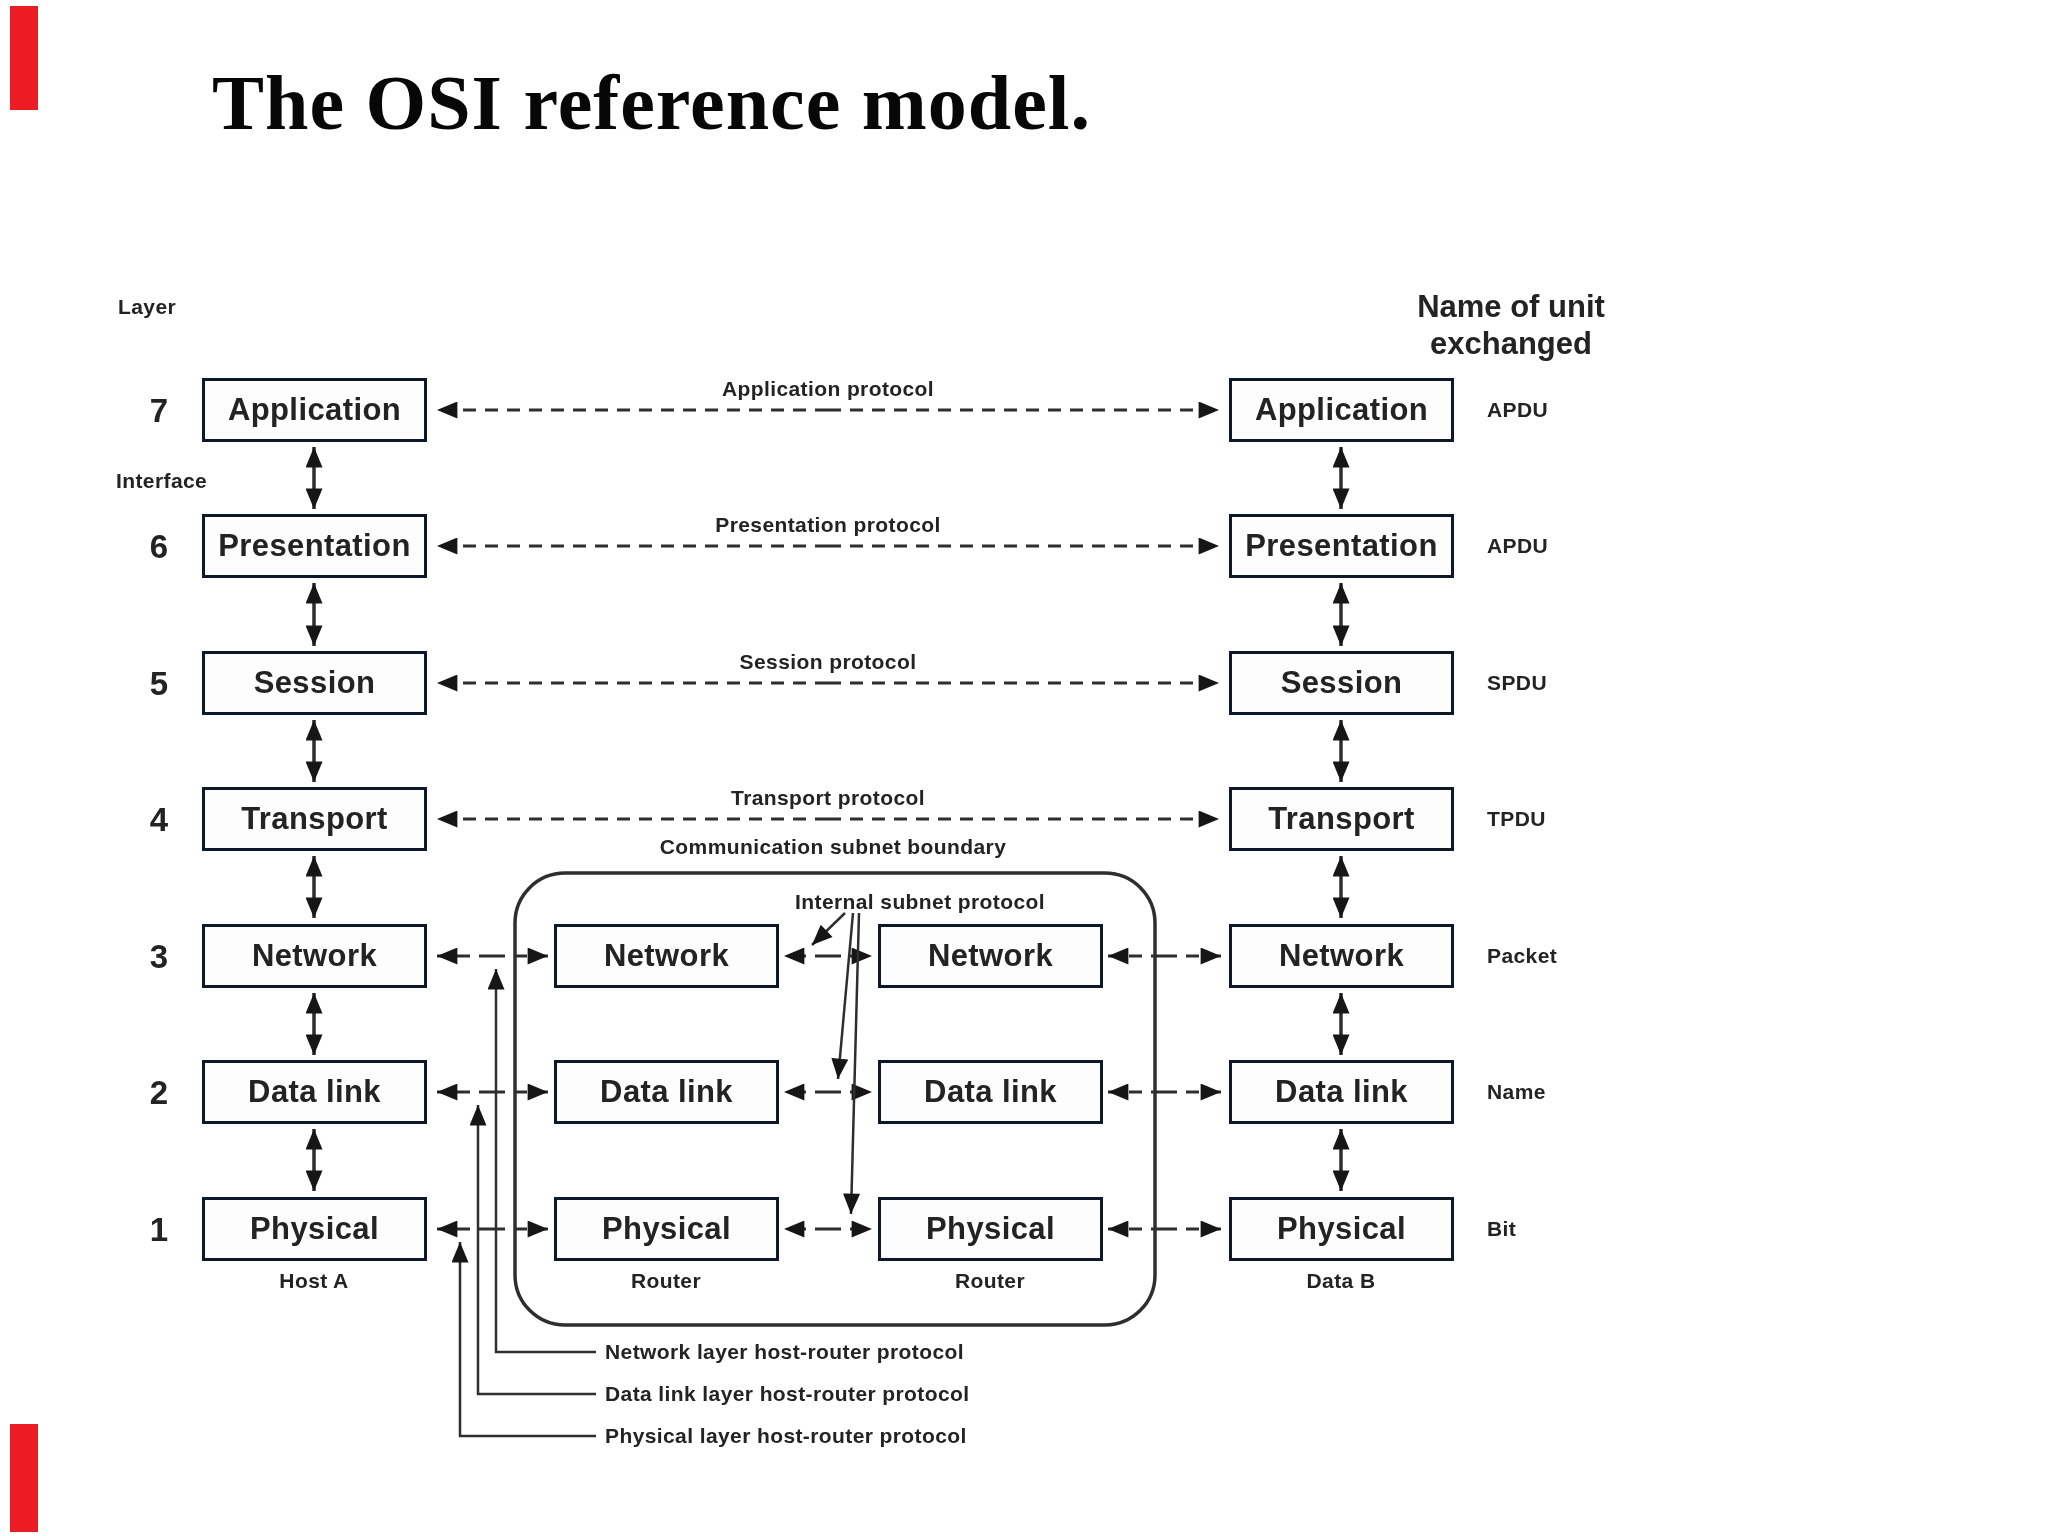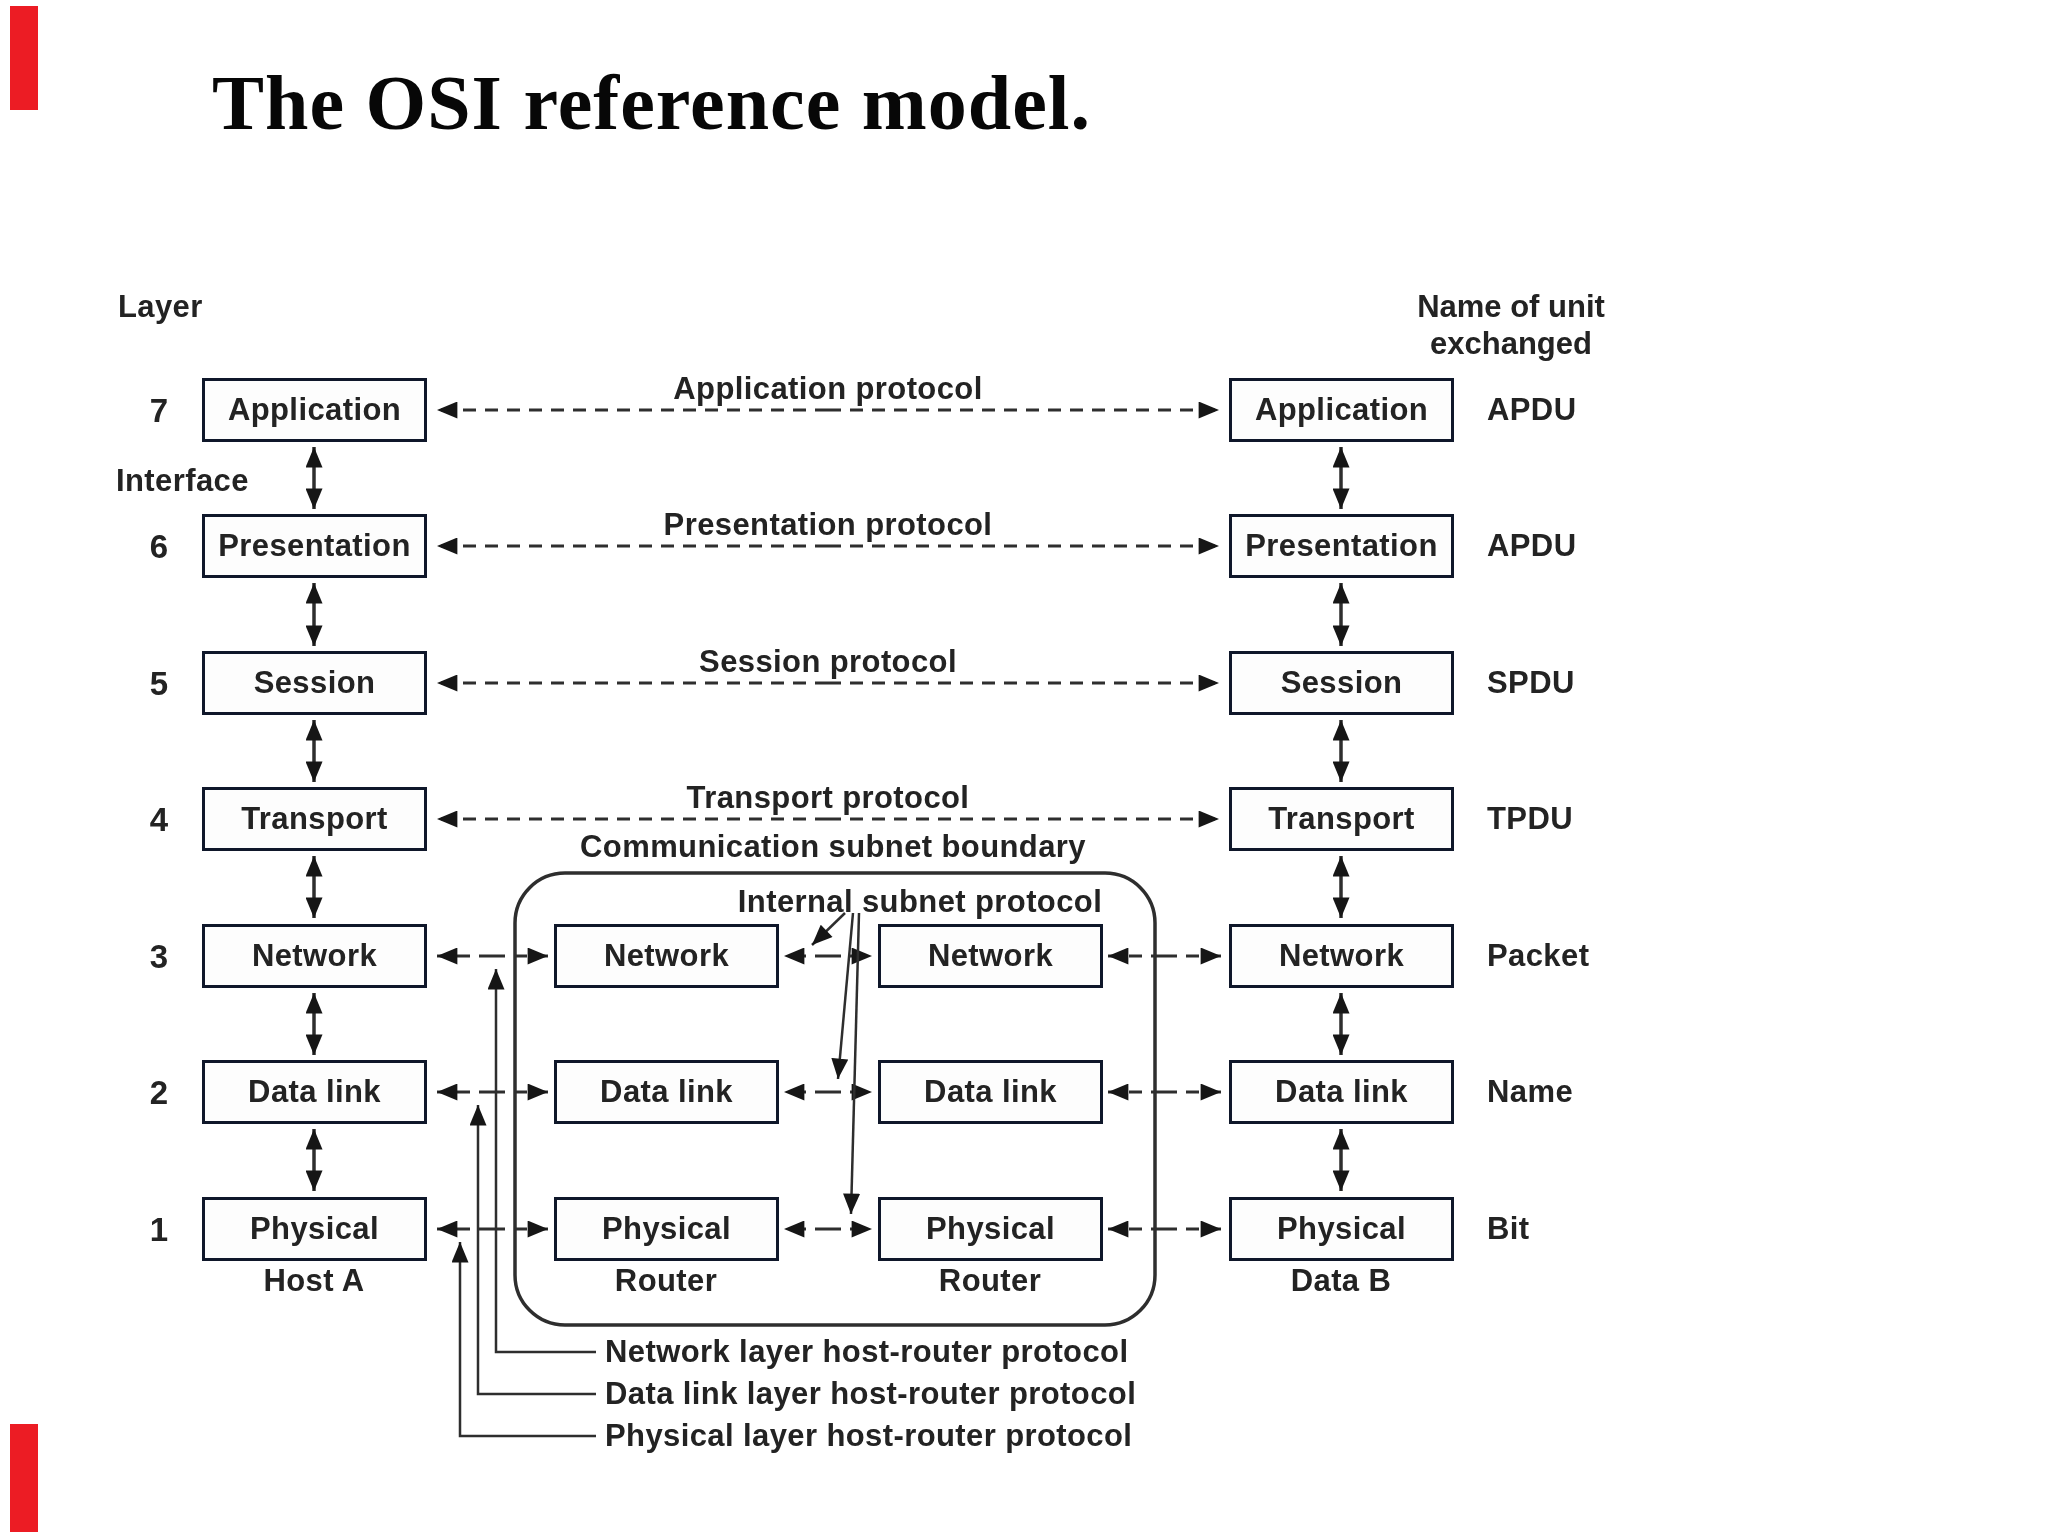--- a/index.html
+++ b/index.html
@@ -4,21 +4,21 @@
 <style>
   html,body{margin:0;padding:0;background:#ffffff;}
   .canvas{position:relative;width:2048px;height:1536px;background:#ffffff;overflow:hidden;
           font-family:"Liberation Sans",sans-serif;color:#1f1f1f;}
   .title{position:absolute;left:212px;top:58px;font-family:"Liberation Serif",serif;
          font-weight:700;font-size:78px;letter-spacing:1px;color:#070707;margin:0;white-space:nowrap;}
   .redbar{position:absolute;left:10px;width:28px;}
   .redbar.top{top:6px;height:104px;}
   .redbar.bottom{top:1424px;height:108px;}
   .lines{position:absolute;left:0;top:0;width:2048px;height:1536px;}
-  .lbl{position:absolute;font-size:31px;font-weight:600;letter-spacing:.4px;color:#232323;
+  .lbl{position:absolute;font-size:21px;font-weight:600;letter-spacing:.4px;color:#232323;
        white-space:nowrap;line-height:34px;}
   .ctr{transform:translateX(-50%);text-align:right;}
   .box{position:absolute;width:219px;height:58px;border:3px solid #0f172a;background:#fdfdfd;
        display:flex;align-items:center;justify-content:center;font-size:31px;font-weight:700;
        letter-spacing:.4px;color:#232323;white-space:nowrap;}
   .num{position:absolute;font-size:33px;font-weight:600;color:#232323;transform:translateX(-50%);}
   .unith{position:absolute;left:1511px;top:288px;transform:translateX(-50%);text-align:center;
          font-size:31px;font-weight:600;line-height:37px;color:#232323;white-space:nowrap;}
 </style>
 </head>

